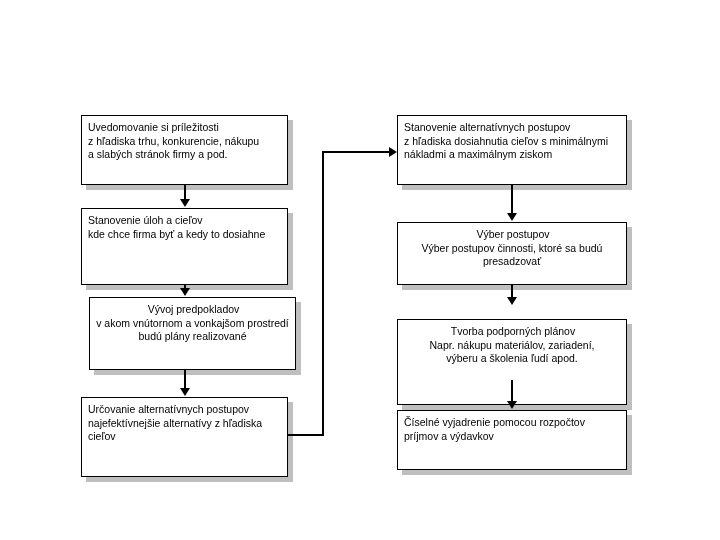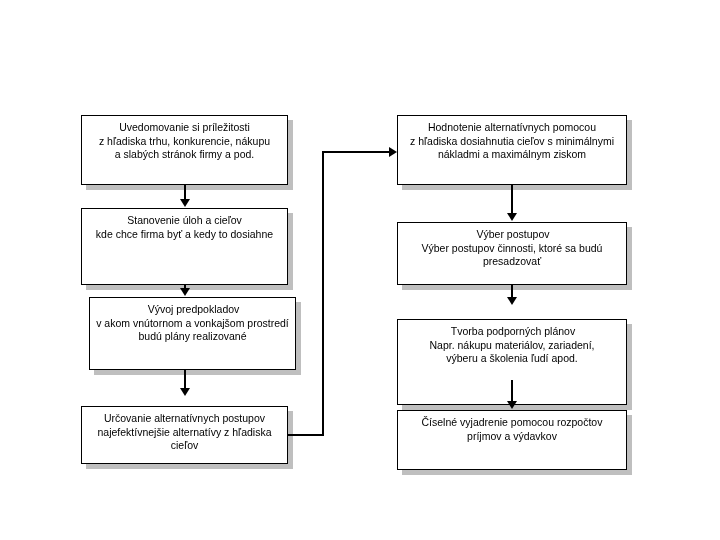--- a/index.html
+++ b/index.html
@@ -23,21 +23,21 @@
   }
   .node .body{
     position:absolute;left:0;top:0;width:100%;height:100%;
     background:#ffffff;border:1.6px solid #000000;
     box-sizing:border-box;
   }
   .node .txt{
     position:absolute;left:0;right:0;top:6px;
     padding:0 7px;
     font-size:10.5px;line-height:13.5px;color:#000000;
-    text-align:center;box-sizing:border-box;
+    text-align:left;box-sizing:border-box;
   }
   .node .txt .l{display:block;white-space:nowrap;}
   .node.lead .txt{text-align:center;}
   .node.lead .txt .l.first{text-align:center;padding-left:2px;}
 
   
   .vline{position:absolute;background:#000000;width:2px;}
   .hline{position:absolute;background:#000000;height:2px;}
   .arrowdown{
     position:absolute;width:0;height:0;
@@ -80,35 +80,35 @@
   <div class="node lead" style="left:81px;top:297px;width:207px;height:73px;margin-left:8px;">
     <div class="shadow"></div>
     <div class="body"></div>
     <div class="txt">
       <span class="l first">Vývoj predpokladov</span>
       <span class="l">v akom vnútornom a vonkajšom prostredí</span>
       <span class="l">budú plány realizované</span>
     </div>
   </div>
 
-  <div class="node" style="left:81px;top:406px;width:207px;height:58px;">
+  <div class="node" style="left:81px;top:397px;width:207px;height:80px;">
     <div class="shadow"></div>
     <div class="body"></div>
     <div class="txt">
       <span class="l">Určovanie alternatívnych postupov</span>
       <span class="l">najefektívnejšie alternatívy z hľadiska</span>
       <span class="l">cieľov</span>
     </div>
   </div>
 
   <div class="node" style="left:397px;top:115px;width:230px;height:70px;">
     <div class="shadow"></div>
     <div class="body"></div>
     <div class="txt">
-      <span class="l">Hodnotenie alternatívnych pomocou</span>
+      <span class="l">Stanovenie alternatívnych postupov</span>
       <span class="l">z hľadiska dosiahnutia cieľov s minimálnymi</span>
       <span class="l">nákladmi a maximálnym ziskom</span>
     </div>
   </div>
 
   <div class="node lead" style="left:397px;top:222px;width:230px;height:63px;">
     <div class="shadow"></div>
     <div class="body"></div>
     <div class="txt">
       <span class="l first">Výber postupov</span>

